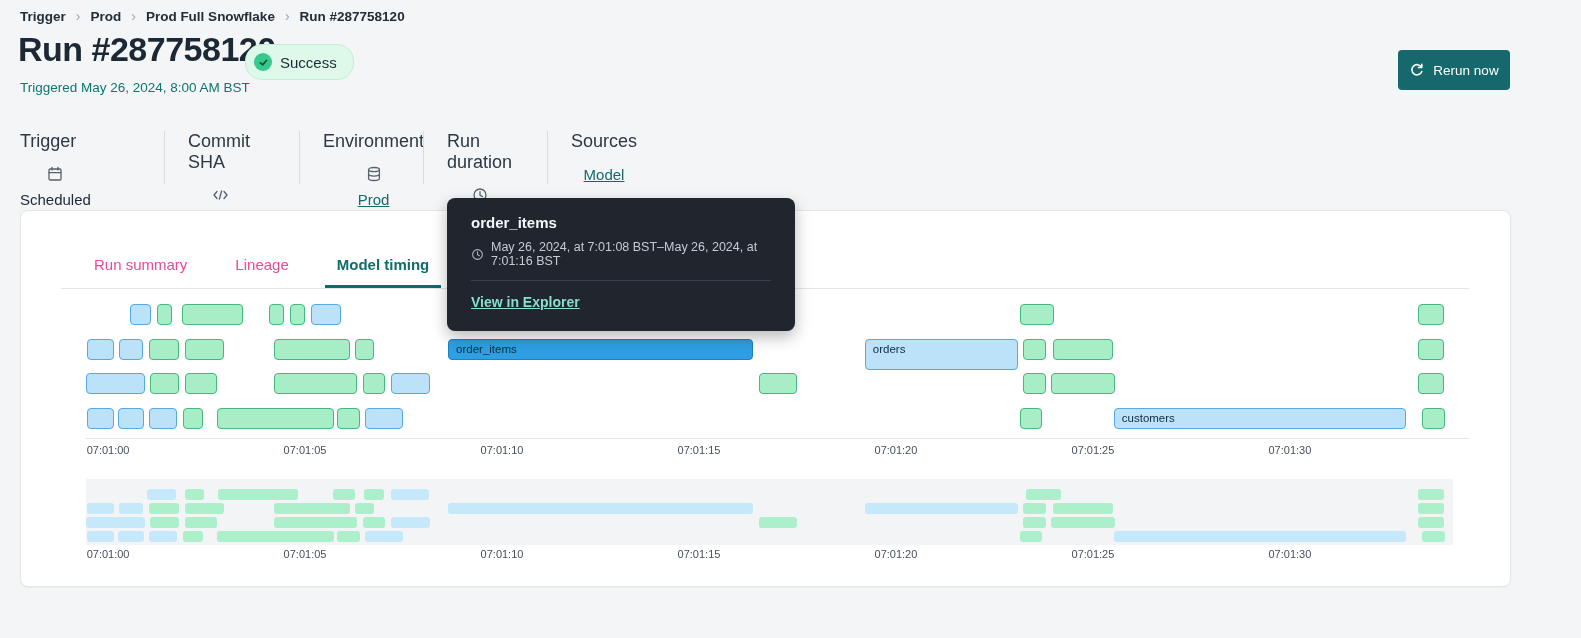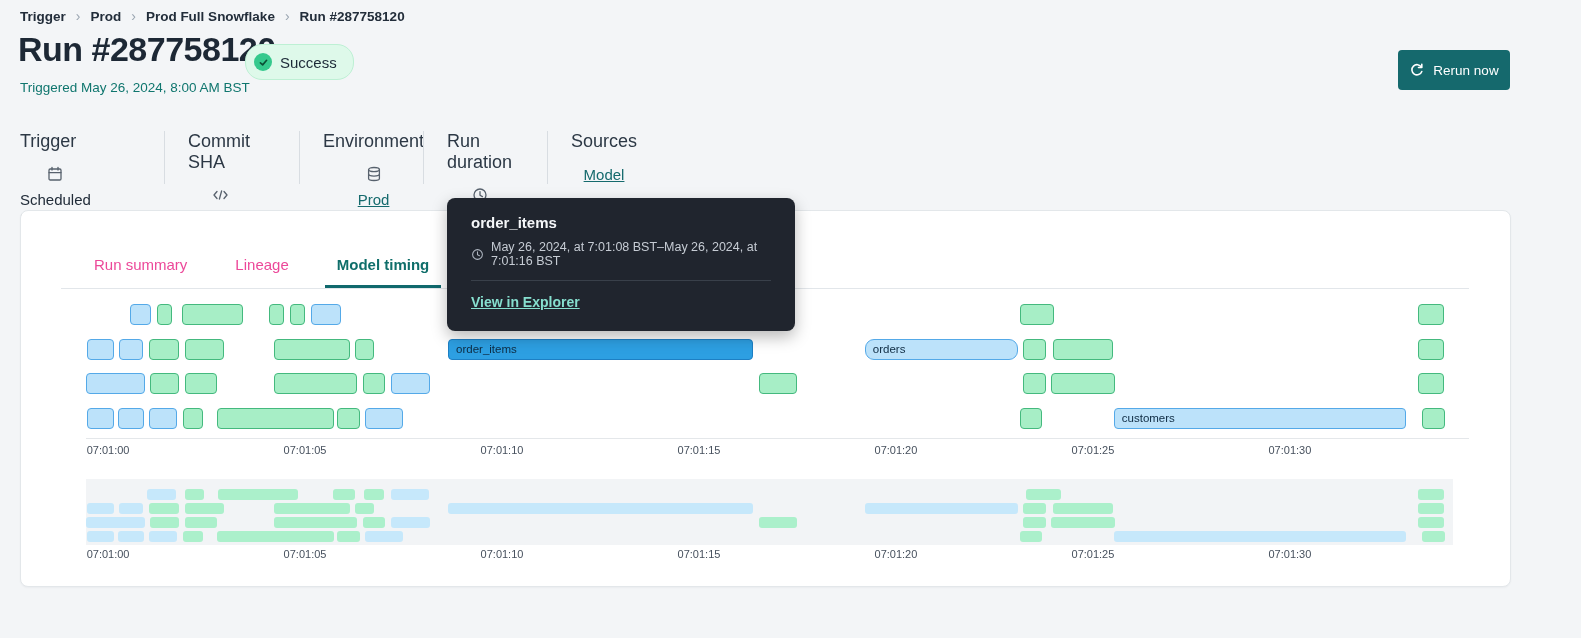--- a/index.html
+++ b/index.html
@@ -191,21 +191,21 @@
         <div class="bar green" style="left: 97.435%; width: 1.931%; top: 0px; height: 21px;"></div>
         <div class="bar blue" style="left: 0.086%; width: 1.96%; top: 35px; height: 21px;"></div>
         <div class="bar blue" style="left: 2.421%; width: 1.758%; top: 35px; height: 21px;"></div>
         <div class="bar green" style="left: 4.611%; width: 2.19%; top: 35px; height: 21px;"></div>
         <div class="bar green" style="left: 7.233%; width: 2.882%; top: 35px; height: 21px;"></div>
         <div class="bar green" style="left: 13.746%; width: 5.562%; top: 35px; height: 21px;"></div>
         <div class="bar green" style="left: 19.683%; width: 1.383%; top: 35px; height: 21px;"></div>
         <div class="bar active" style="left: 26.484%; width: 22.305%; top: 35px; height: 21px;">
           <span>order_items</span>
         </div>
-        <div class="bar blue" style="left: 56.974%; width: 11.21%; top: 35px; height: 21px; border-radius: 9px;">
+        <div class="bar blue" style="left: 56.974%; width: 11.21%; top: 35px; height: 31px;">
           <span>orders</span>
         </div>
         <div class="bar green" style="left: 68.53%; width: 1.671%; top: 35px; height: 21px;"></div>
         <div class="bar green" style="left: 70.72%; width: 4.409%; top: 35px; height: 21px;"></div>
         <div class="bar green" style="left: 97.435%; width: 1.931%; top: 35px; height: 21px;"></div>
         <div class="bar blue" style="left: 0%; width: 4.352%; top: 69px; height: 21px;"></div>
         <div class="bar green" style="left: 4.697%; width: 2.104%; top: 69px; height: 21px;"></div>
         <div class="bar green" style="left: 7.233%; width: 2.363%; top: 69px; height: 21px;"></div>
         <div class="bar green" style="left: 13.746%; width: 6.081%; top: 69px; height: 21px;"></div>
         <div class="bar green" style="left: 20.259%; width: 1.614%; top: 69px; height: 21px;"></div>

